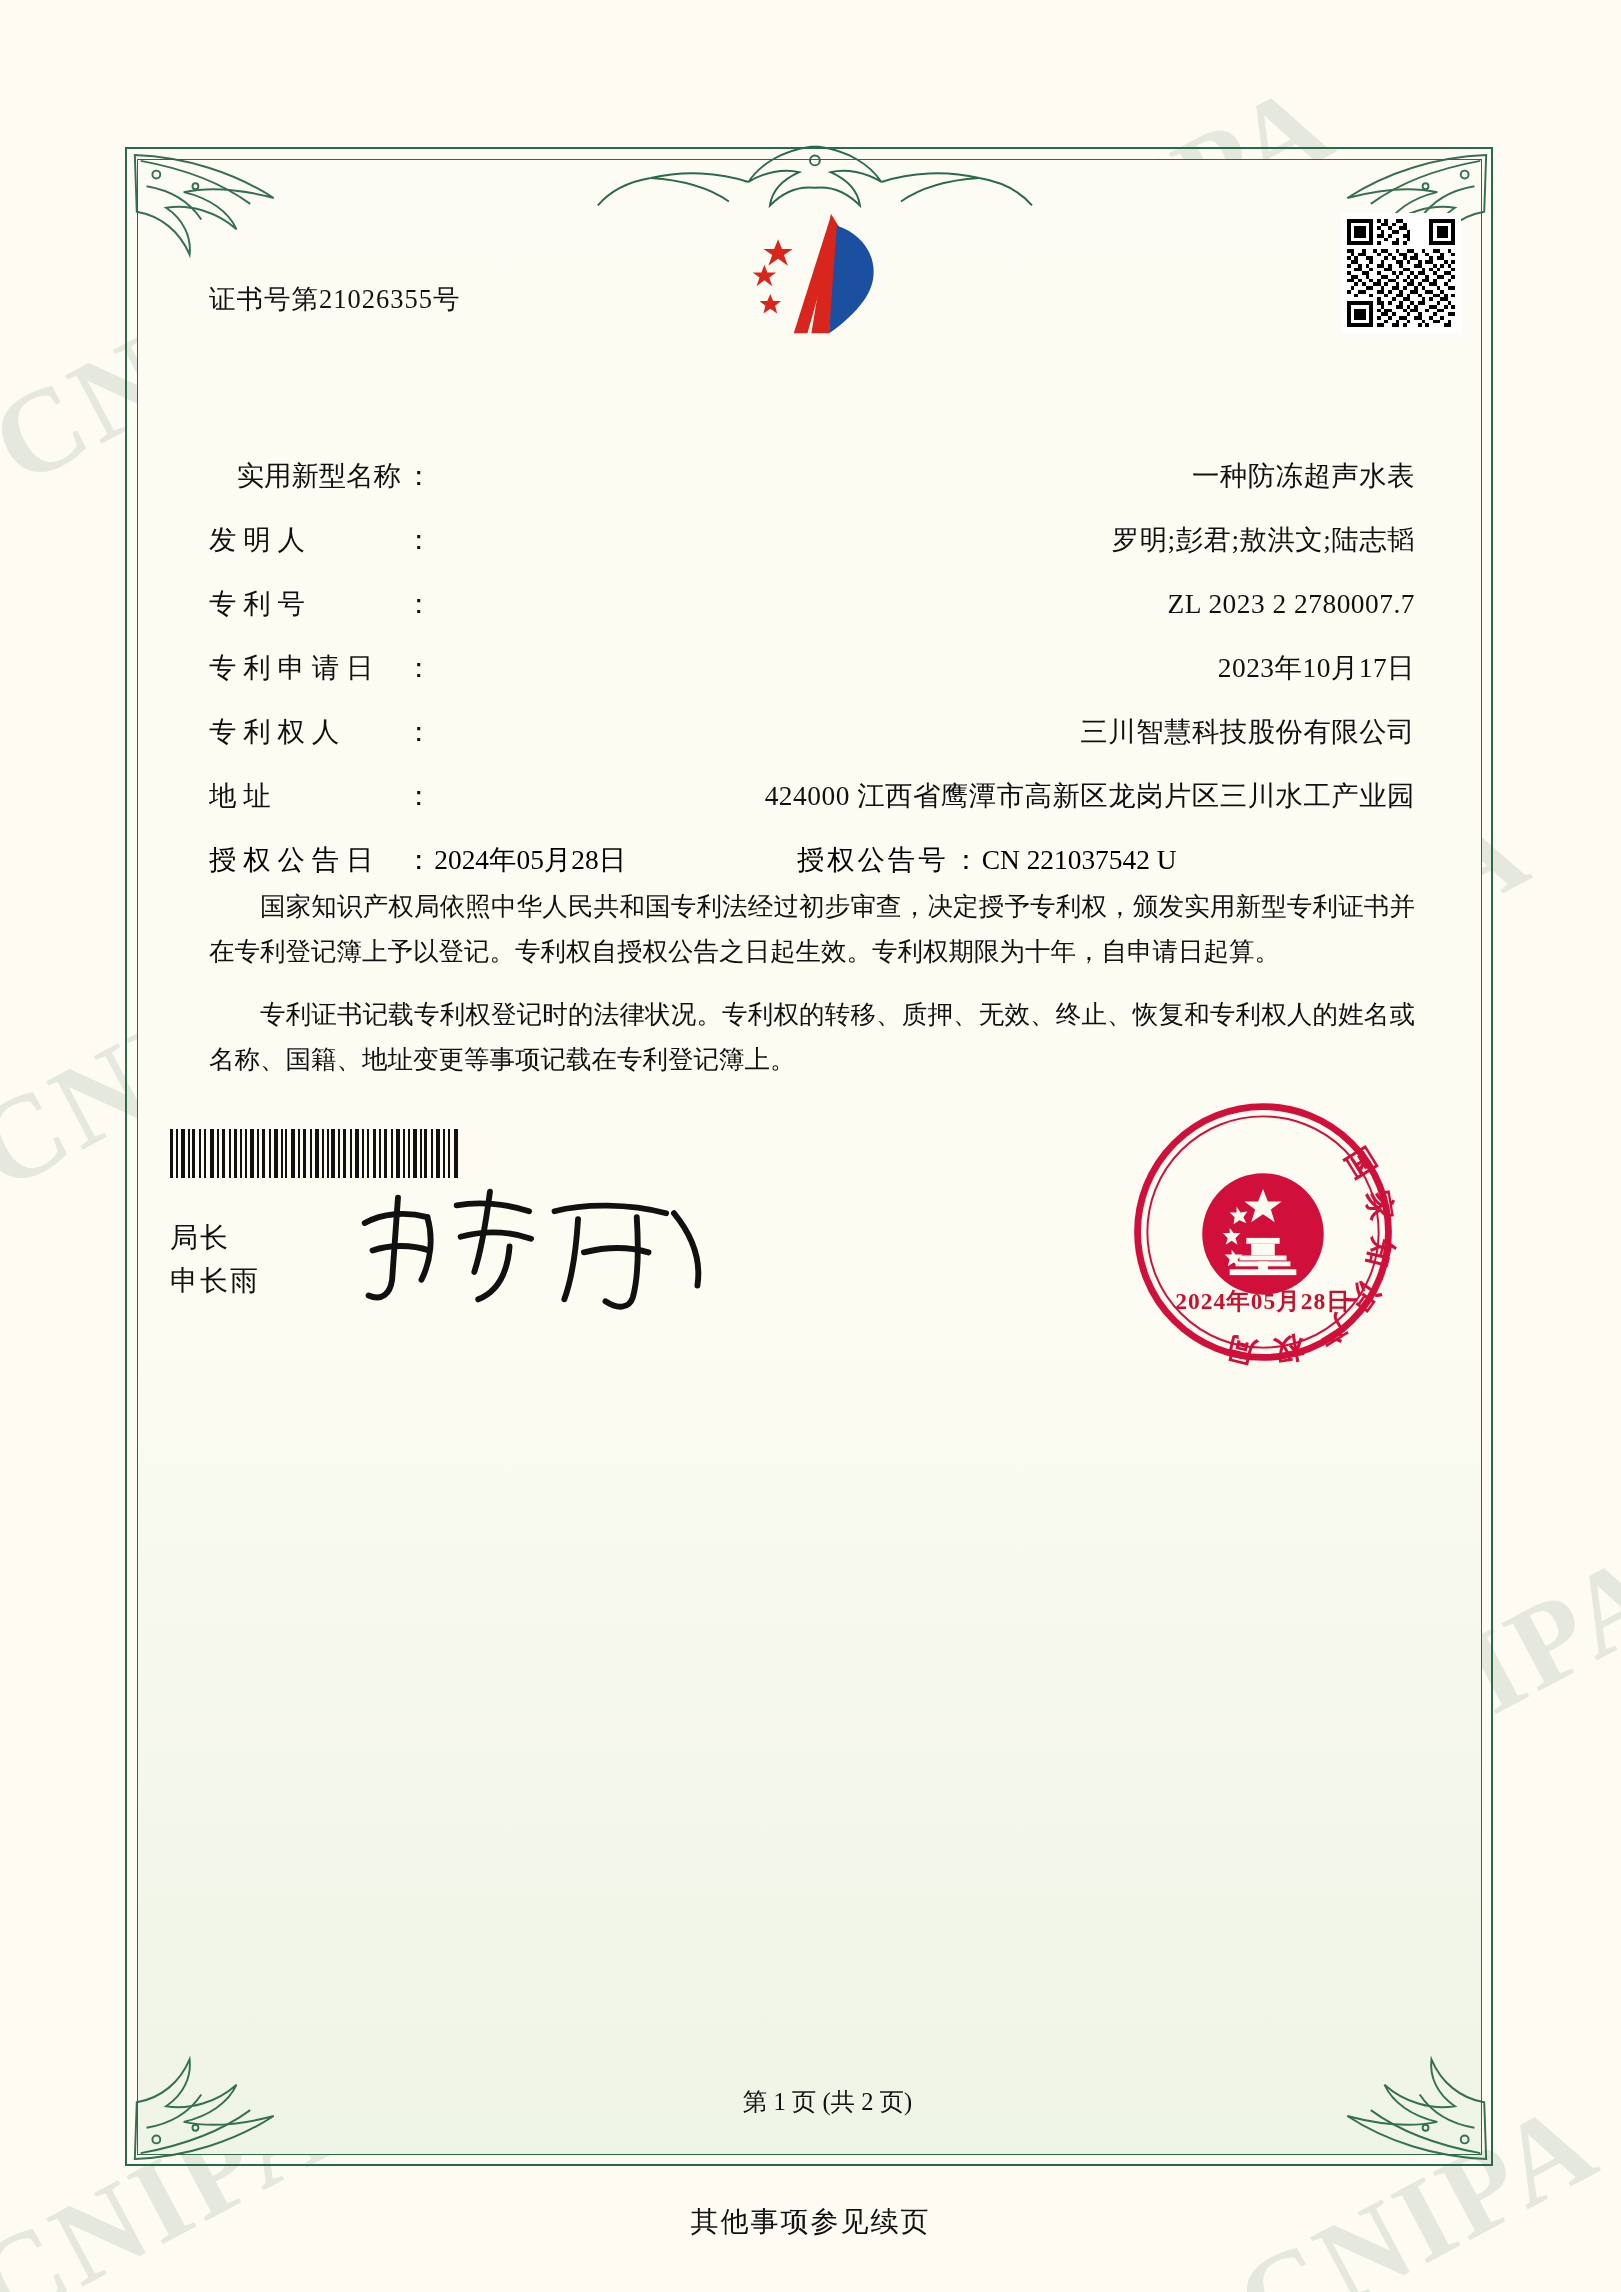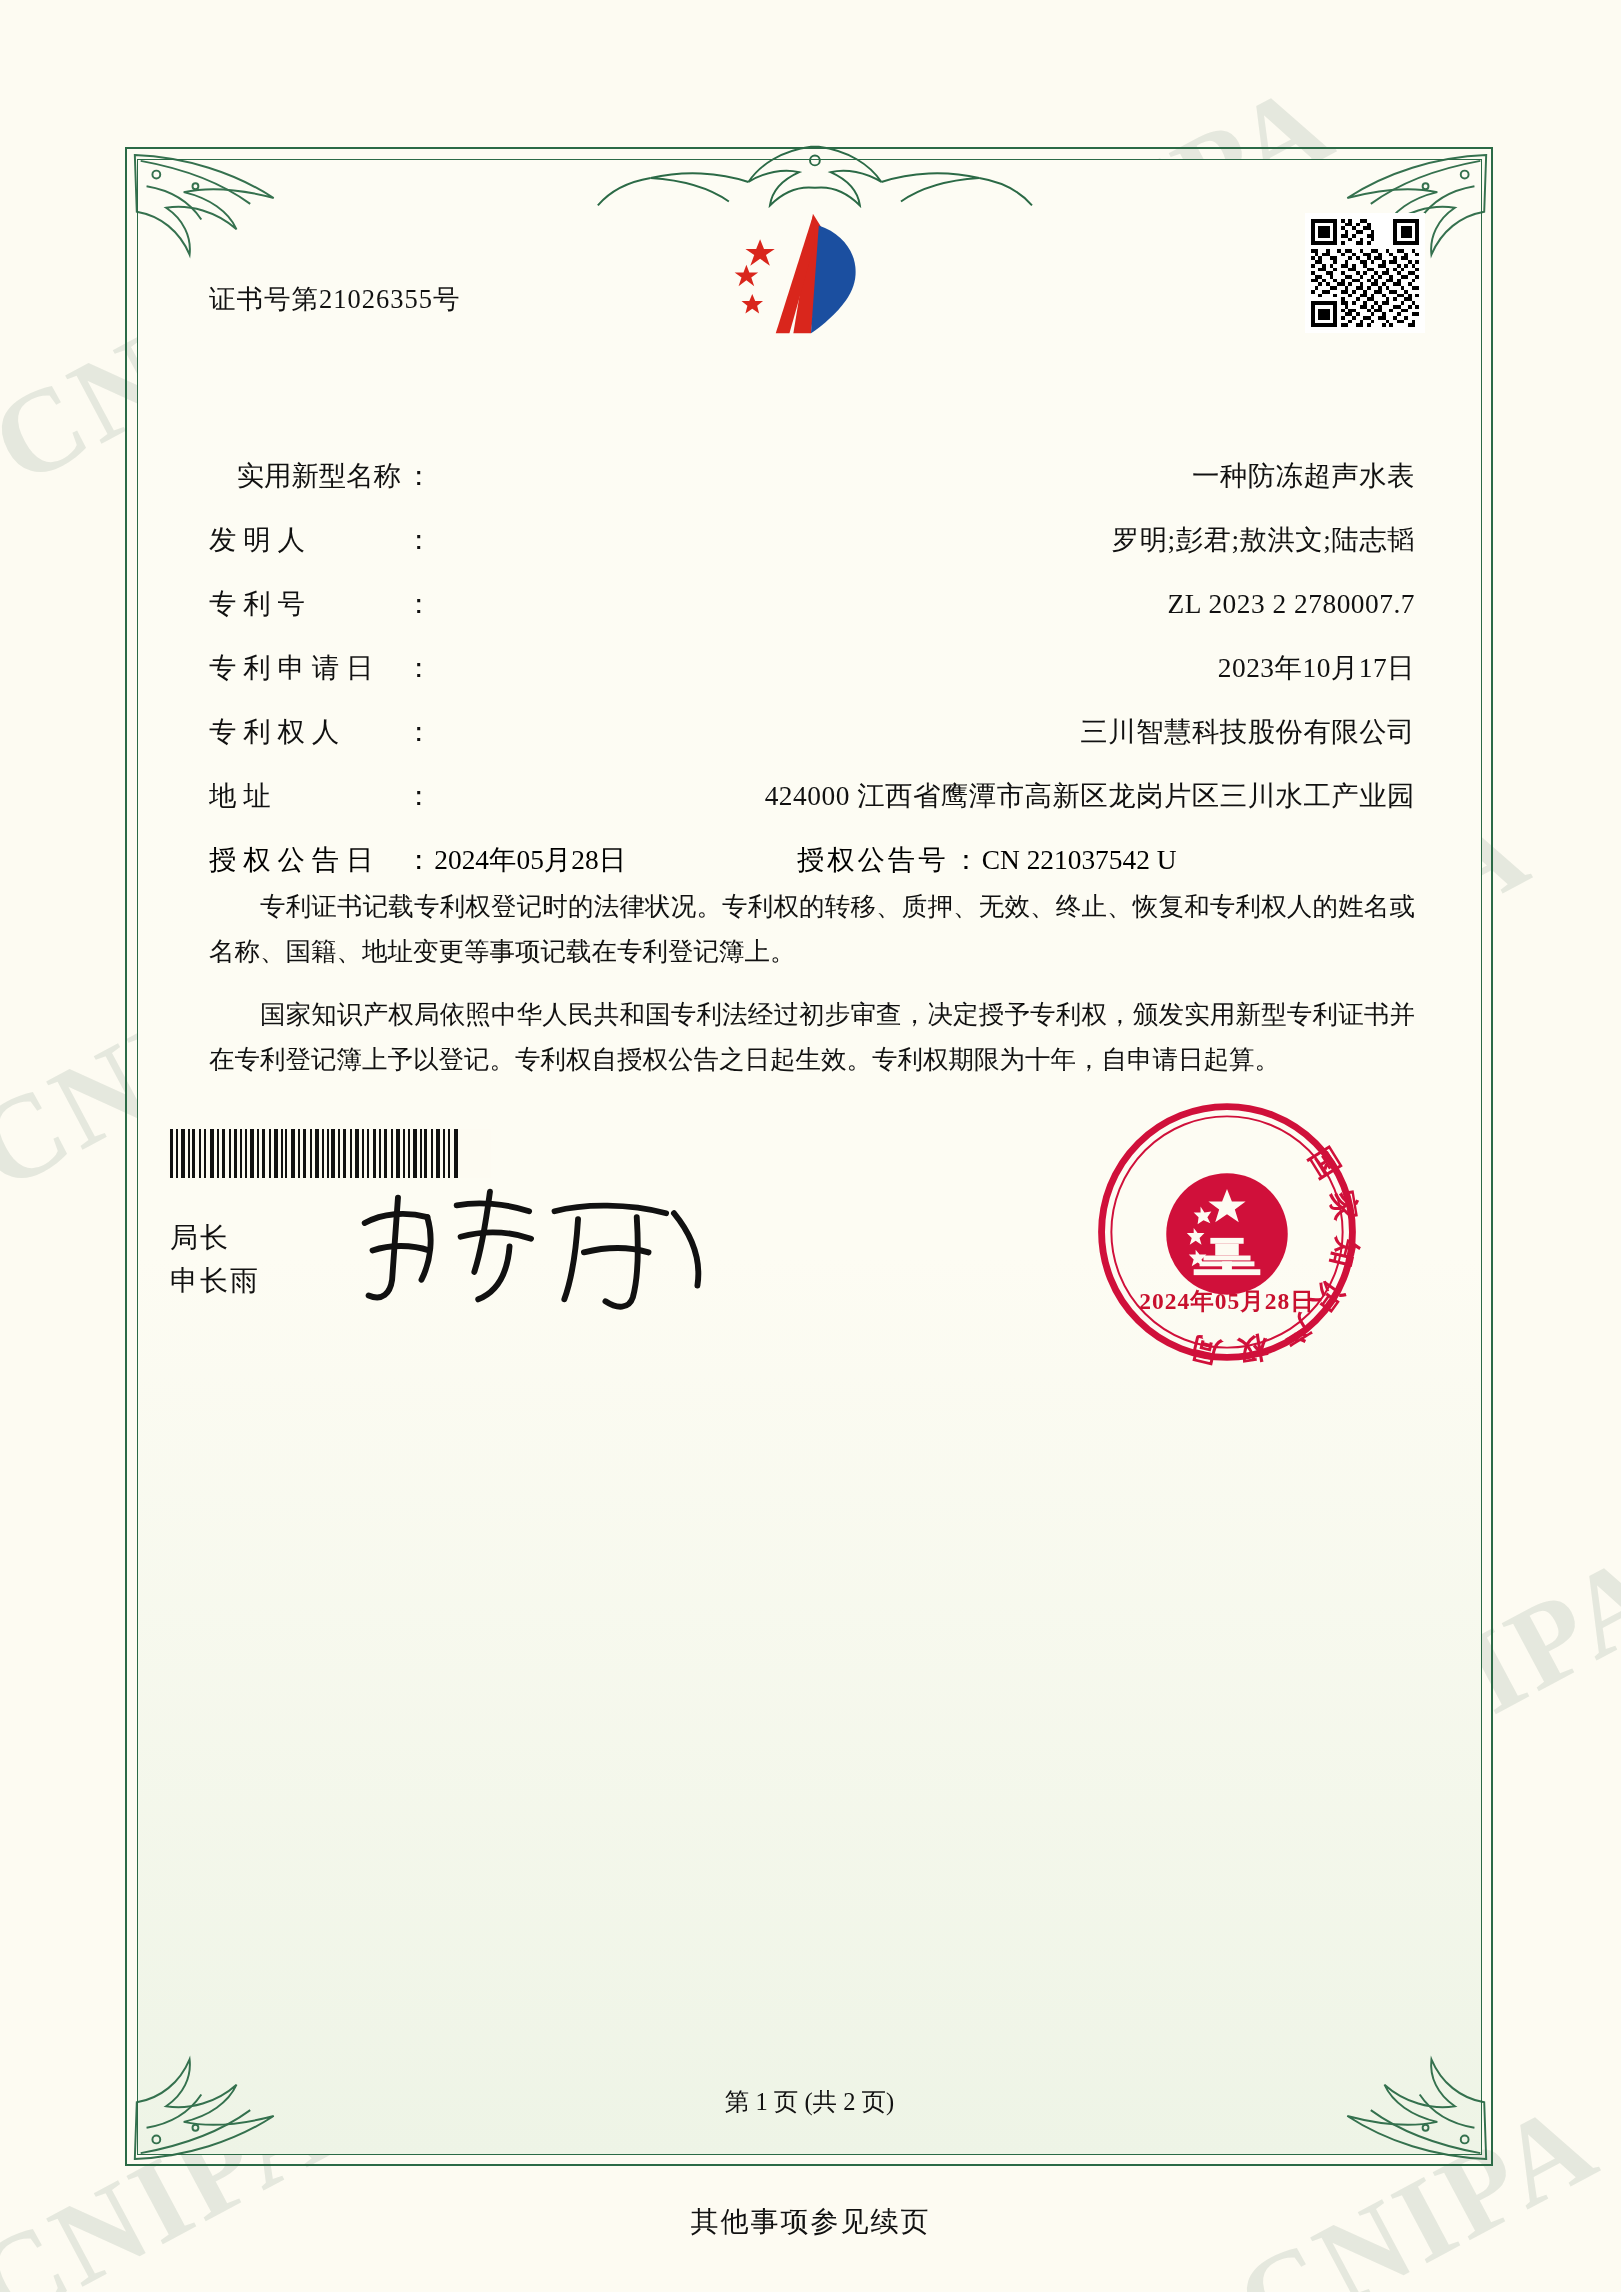--- a/index.html
+++ b/index.html
@@ -75,20 +75,21 @@
   .top-orn svg { width: 100%; height: 100%; display: block; }
 
   
   .content {
     position: absolute;
     left: 137px;
     top: 159px;
     width: 1345px;
     height: 1996px;
     z-index: 5;
+    padding-left: 36px;
   }
   .cert-no {
     position: absolute;
     left: 72px;
     top: 122px;
     font-size: 26.5px;
     color: #111;
     letter-spacing: 1px;
   }
   .qr {
@@ -598,22 +599,22 @@
         </span>
         <span class="split-right">
           <span class="f-label2">授权公告号</span>
           <span class="f-colon">：</span>
           <span>CN 221037542 U</span>
         </span>
       </div>
     </div>
 
     <div class="paras">
+      <p>国家知识产权局依照中华人民共和国专利法经过初步审查，决定授予专利权，颁发实用新型专利证书并在专利登记簿上予以登记。专利权自授权公告之日起生效。专利权期限为十年，自申请日起算。</p>
       <p>专利证书记载专利权登记时的法律状况。专利权的转移、质押、无效、终止、恢复和专利权人的姓名或名称、国籍、地址变更等事项记载在专利登记簿上。</p>
-      <p>国家知识产权局依照中华人民共和国专利法经过初步审查，决定授予专利权，颁发实用新型专利证书并在专利登记簿上予以登记。专利权自授权公告之日起生效。专利权期限为十年，自申请日起算。</p>
     </div>
 
     <div class="barcode">
       <svg viewBox="0 0 330 50" shape-rendering="crispEdges">
         <rect width="330" height="50" fill="#fdfbf2"></rect>
         <g fill="#111">
           <rect x="2" y="0" width="3" height="50"></rect>
             <rect x="8" y="0" width="2" height="50"></rect>
           <rect x="13" y="0" width="4" height="50"></rect>
             <rect x="20" y="0" width="2" height="50"></rect>

